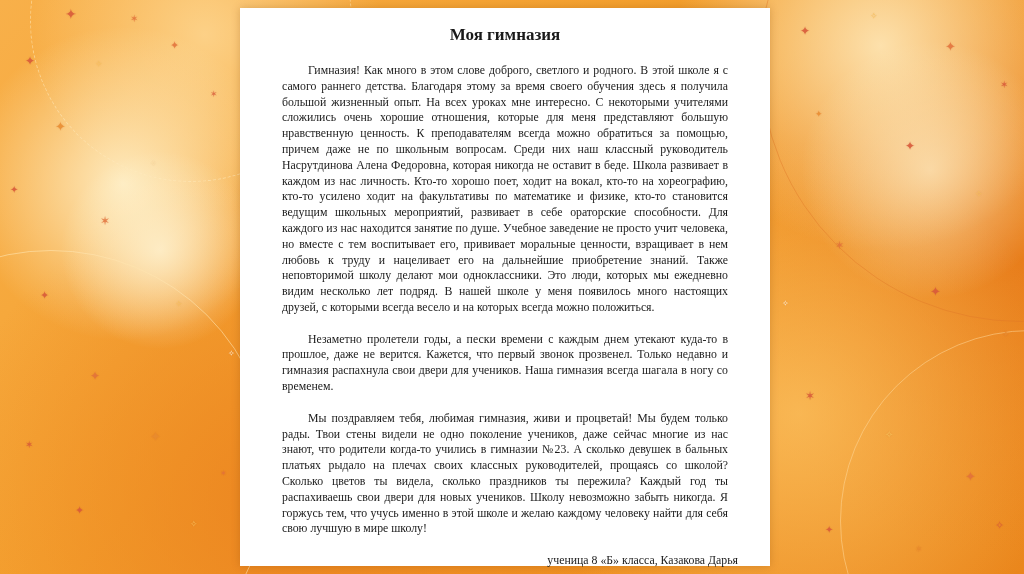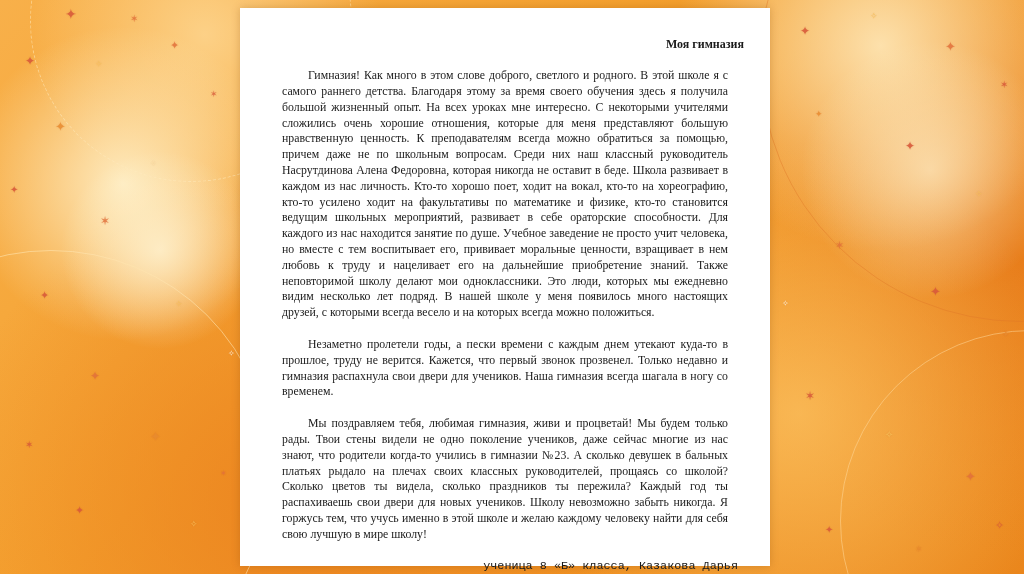--- a/index.html
+++ b/index.html
@@ -74,40 +74,39 @@
     top: 8px;
     width: 530px;
     height: 558px;
     background: #ffffff;
     box-sizing: border-box;
     padding: 16px 26px 14px 26px;
     box-shadow: 0 0 8px rgba(120,60,0,0.25);
     color: #1a1a1a;
   }
   .doc-title {
-    margin: 12px 0 4px 0;
-    font-size: 12px;
+    margin: 0 0 4px 0;
+    font-size: 17px;
     font-weight: bold;
-    text-align: right;
+    text-align: center;
     line-height: 1.35;
   }
   .paper p {
     margin: 16px;
     font-size: 11.8px;
     line-height: 1.34;
     text-align: justify;
     text-indent: 26px;
   }
   .signature {
     margin-top: 2px;
     font-size: 11.8px;
     line-height: 1.34;
     text-align: right;
     padding-right: 6px;
-    font-family: Liberation Mono, monospace;
   }
 </style>
 </head>
 <body>
 
 <div class="stage">
   <div class="bg">
     <div class="glow glow-left"></div>
     <div class="glow glow-right"></div>
     <div class="ring ring1"></div>
@@ -150,17 +149,17 @@
         <span class="star" style="left: 825px; top: 525px; font-size: 10px; color: rgb(216, 90, 58); opacity: 0.9;">✦</span>
         <span class="star" style="left: 915px; top: 545px; font-size: 9px; color: rgb(232, 138, 46); opacity: 0.85;">✶</span>
         <span class="star" style="left: 995px; top: 520px; font-size: 11px; color: rgb(216, 90, 58); opacity: 0.9;">✧</span>
         <span class="star" style="left: 782px; top: 300px; font-size: 8px; color: rgb(255, 246, 224); opacity: 0.95;">✧</span>
       </div>
   </div>
 
   <div class="paper">
     <h1 class="doc-title">Моя гимназия</h1>
     <p>Гимназия! Как много в этом слове доброго, светлого и родного. В этой школе я с самого раннего детства. Благодаря этому за время своего обучения здесь я получила большой жизненный опыт. На всех уроках мне интересно. С некоторыми учителями сложились очень хорошие отношения, которые для меня представляют большую нравственную ценность. К преподавателям всегда можно обратиться за помощью, причем даже не по школьным вопросам. Среди них наш классный руководитель Насрутдинова Алена Федоровна, которая никогда не оставит в беде. Школа развивает в каждом из нас личность. Кто-то хорошо поет, ходит на вокал, кто-то на хореографию, кто-то усилено ходит на факультативы по математике и физике, кто-то становится ведущим школьных мероприятий, развивает в себе ораторские способности. Для каждого из нас находится занятие по душе. Учебное заведение не просто учит человека, но вместе с тем воспитывает его, прививает моральные ценности, взращивает в нем любовь к труду и нацеливает его на дальнейшие приобретение знаний. Также неповторимой школу делают мои одноклассники. Это люди, которых мы ежедневно видим несколько лет подряд. В нашей школе у меня появилось много настоящих друзей, с которыми всегда весело и на которых всегда можно положиться.</p>
-    <p>Незаметно пролетели годы, а пески времени с каждым днем утекают куда-то в прошлое, труду не верится. Кажется, что первый звонок прозвенел. Только недавно и гимназия распахнула свои двери для учеников. Наша гимназия всегда шагала в ногу со временем.</p>
+    <p>Незаметно пролетели годы, а пески времени с каждым днем утекают куда-то в прошлое, даже не верится. Кажется, что первый звонок прозвенел. Только недавно и гимназия распахнула свои двери для учеников. Наша гимназия всегда шагала в ногу со временем.</p>
     <p>Мы поздравляем тебя, любимая гимназия, живи и процветай! Мы будем только рады. Твои стены видели не одно поколение учеников, даже сейчас многие из нас знают, что родители когда-то учились в гимназии №23. А сколько девушек в бальных платьях рыдало на плечах своих классных руководителей, прощаясь со школой? Сколько цветов ты видела, сколько праздников ты пережила? Каждый год ты распахиваешь свои двери для новых учеников. Школу невозможно забыть никогда. Я горжусь тем, что учусь именно в этой школе и желаю каждому человеку найти для себя свою лучшую в мире школу!</p>
     <div class="signature">ученица 8 «Б» класса, Казакова Дарья</div>
   </div>
 </div>
 
 </body></html>

